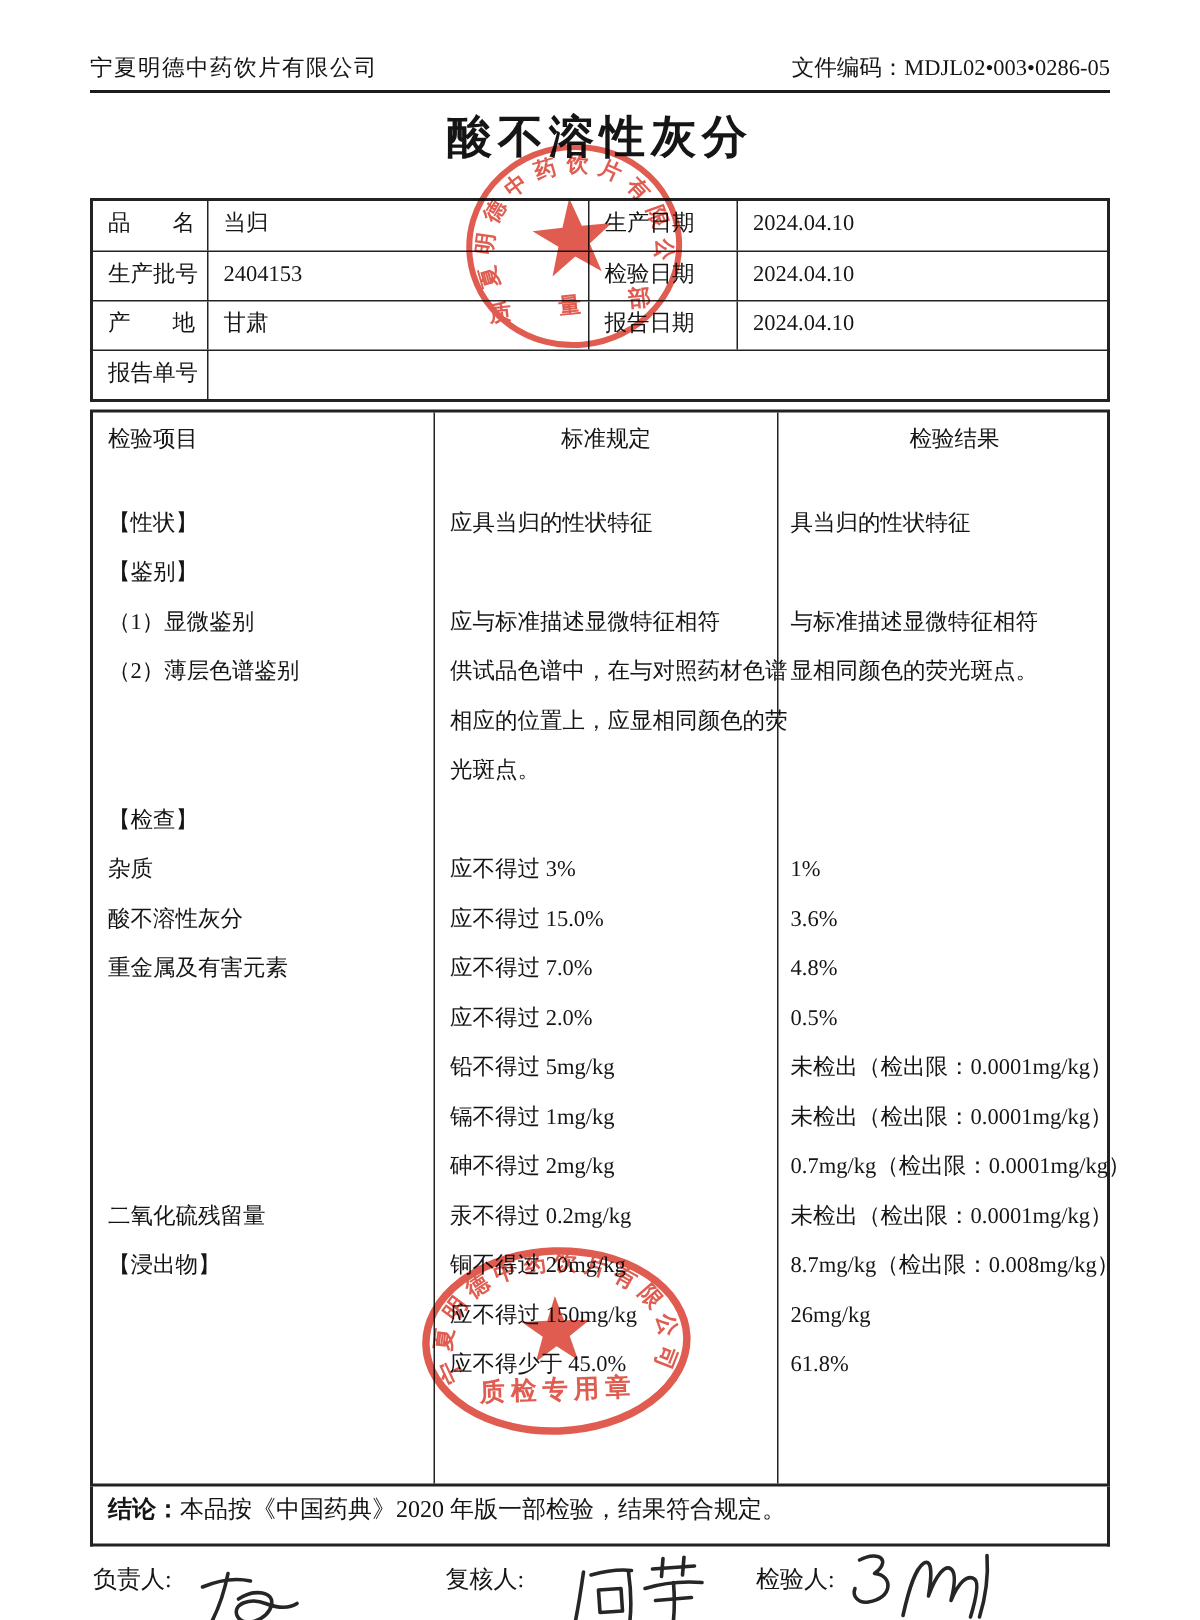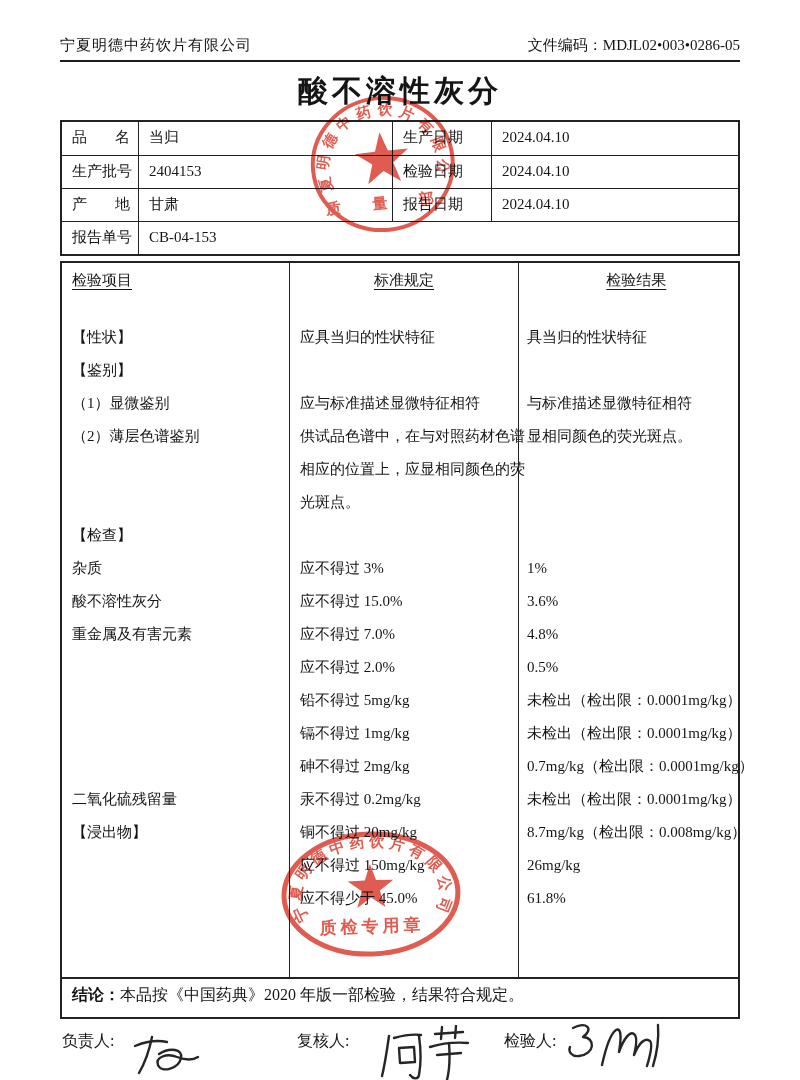--- a/index.html
+++ b/index.html
@@ -12,35 +12,35 @@
   .page { position:absolute; inset:0; padding:36px 60px 0 60px; background:#fff; }
 
   
   .hdr { display:flex; justify-content:space-between; align-items:flex-end;
          border-bottom:2px solid #1c1c1c; padding-bottom:5px; }
   .hdr .co { font-size:15px; letter-spacing:1px; }
   .hdr .code { font-size:15px; }
   .title { text-align:center; font-size:30px; font-weight:bold; letter-spacing:4px; margin-top:9px; }
 
   
-  .info { border:2px solid #222; margin-top:8px; }
+  .info { border:2px solid #222; margin-top:20px; }
   .irow { display:grid; grid-template-columns:77px 253px 100px 246px; height:33px; line-height:31px; }
   .irow + .irow { border-top:1px solid #222; }
   .irow.last { grid-template-columns:77px 1fr; }
   .icell { padding:0 10px; overflow:hidden; white-space:nowrap; }
   .icell.lbl { border-right:1px solid #222; }
   .icell.lbl2 { border-left:1px solid #222; border-right:1px solid #222; }
   .jl { display:inline-block; width:58px; text-align:justify; text-align-last:justify; }
 
   
   .main { border:2px solid #222; margin-top:5px; display:grid; grid-template-columns:227px 229px 1fr; }
   .mcol { padding-bottom:62px; }
   .mcol + .mcol { border-left:1px solid #222; }
   .mhead { height:58px; padding-top:8px; font-size:15px; }
-  .mhead span { text-decoration:underline; text-underline-offset:4px; }
+  .mhead span { text-underline-offset:4px; }
   .mhead.c { text-align:center; }
   .mhead.l { padding-left:10px; }
   .mline { height:33px; line-height:33px; white-space:nowrap; overflow:visible; padding-left:10px; font-size:15px; }
   .mcol3 .mline { padding-left:8px; }
 
   
   .concl { border:2px solid #222; border-top:0; height:40px; line-height:32px; padding-left:10px; font-size:16px; }
   .concl b { font-weight:bold; }
 
   
@@ -82,21 +82,20 @@
       <div class="icell">2024.04.10</div>
     </div>
     <div class="irow">
       <div class="icell lbl"><span class="jl">产地</span></div>
       <div class="icell">甘肃</div>
       <div class="icell lbl2">报告日期</div>
       <div class="icell">2024.04.10</div>
     </div>
     <div class="irow last">
       <div class="icell lbl"><span class="jl">报告单号</span></div>
-      <div class="icell">CB-04-153</div>
     </div>
   </div>
 
   <div class="main">
     <div class="mcol mcol1">
       <div class="mhead l"><span>检验项目</span></div>
       <div>
 
       <div class="mline">【性状】</div>
           <div class="mline">【鉴别】</div>

